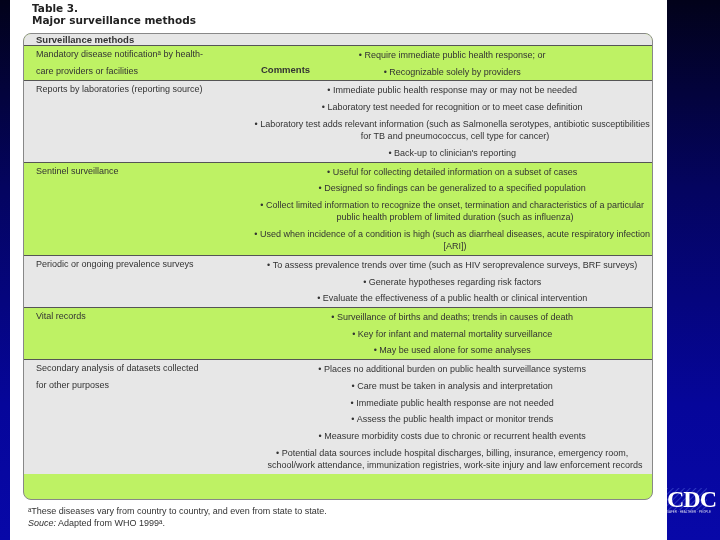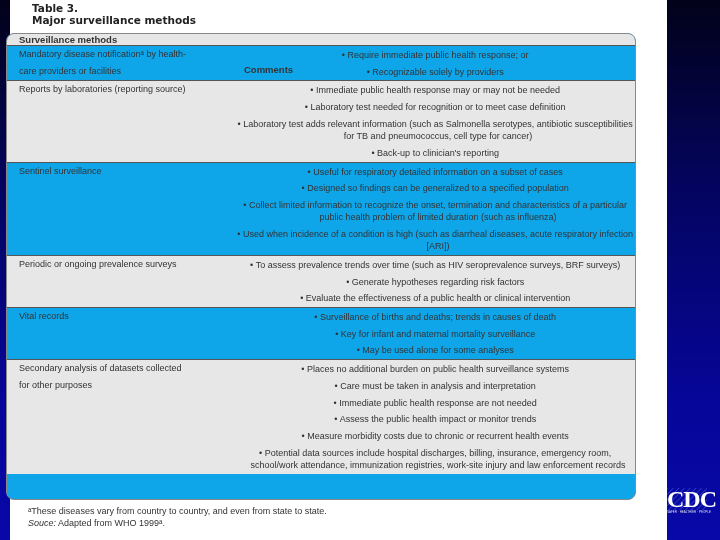--- a/index.html
+++ b/index.html
@@ -11,23 +11,23 @@
   .panel {
     position: absolute; left: 10px; top: 0; width: 657px; height: 540px;
     background: #ffffff;
   }
   .caption {
     position: absolute; left: 22px; top: 2px;
     font-family: "DejaVu Sans", sans-serif; font-weight: bold; font-size: 10.5px;
     color: #222; line-height: 12px;
   }
   .table-wrap {
-    position: absolute; left: 6px; top: 33px; width: 628px; height: 465px;
+    position: absolute; left: 23px; top: 33px; width: 628px; height: 465px;
     border: 1px solid #888; border-radius: 8px 8px 8px 8px; overflow: hidden;
-    background: #0ea5e9;
+    background: #bef264;
   }
   .thead {
     display: flex; height: 11px; background: #e6e6e6;
     border-bottom: 1px solid #555;
     font-size: 9.5px; font-weight: bold; color: #333; line-height: 11px;
   }
   .thead .c1 { width: 219px; padding-left: 12px; }
   .thead .c2 { flex: 1; padding-left: 6px; margin-top: 30px; }
   .row { display: flex; border-bottom: 1px solid #555; font-size: 9px; color: #333; line-height: 16.7px; }
   .row.shaded { background: #e7e7e7; }
@@ -88,21 +88,21 @@
           <span class="bullet">Laboratory test needed for recognition or to meet case definition</span>
           <span class="bullet wrap">Laboratory test adds relevant information (such as Salmonella serotypes, antibiotic susceptibilities for TB and pneumococcus, cell type for cancer)</span>
           <span class="bullet">Back-up to clinician's reporting</span>
         </div>
       </div>
       <div class="row">
         <div class="c1">
           <span class="line">Sentinel surveillance</span>
         </div>
         <div class="c2">
-          <span class="bullet">Useful for respiratory detailed information on a subset of cases</span>
+          <span class="bullet">Useful for collecting detailed information on a subset of cases</span>
           <span class="bullet">Designed so findings can be generalized to a specified population</span>
           <span class="bullet wrap">Collect limited information to recognize the onset, termination and characteristics of a particular public health problem of limited duration (such as influenza)</span>
           <span class="bullet wrap">Used when incidence of a condition is high (such as diarrheal diseases, acute respiratory infection [ARI])</span>
         </div>
       </div>
       <div class="row shaded">
         <div class="c1">
           <span class="line">Periodic or ongoing prevalence surveys</span>
         </div>
         <div class="c2">

